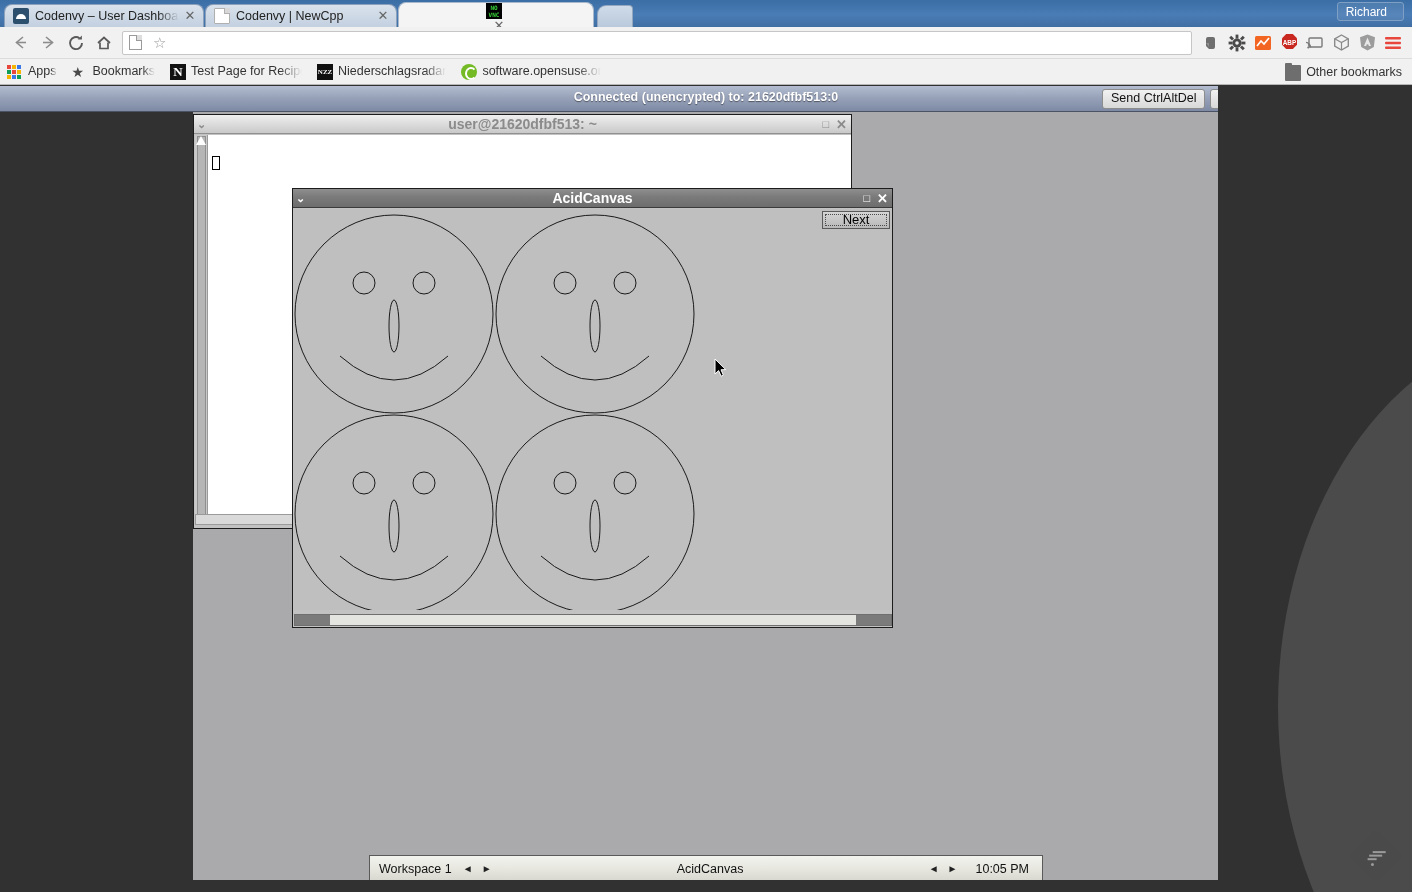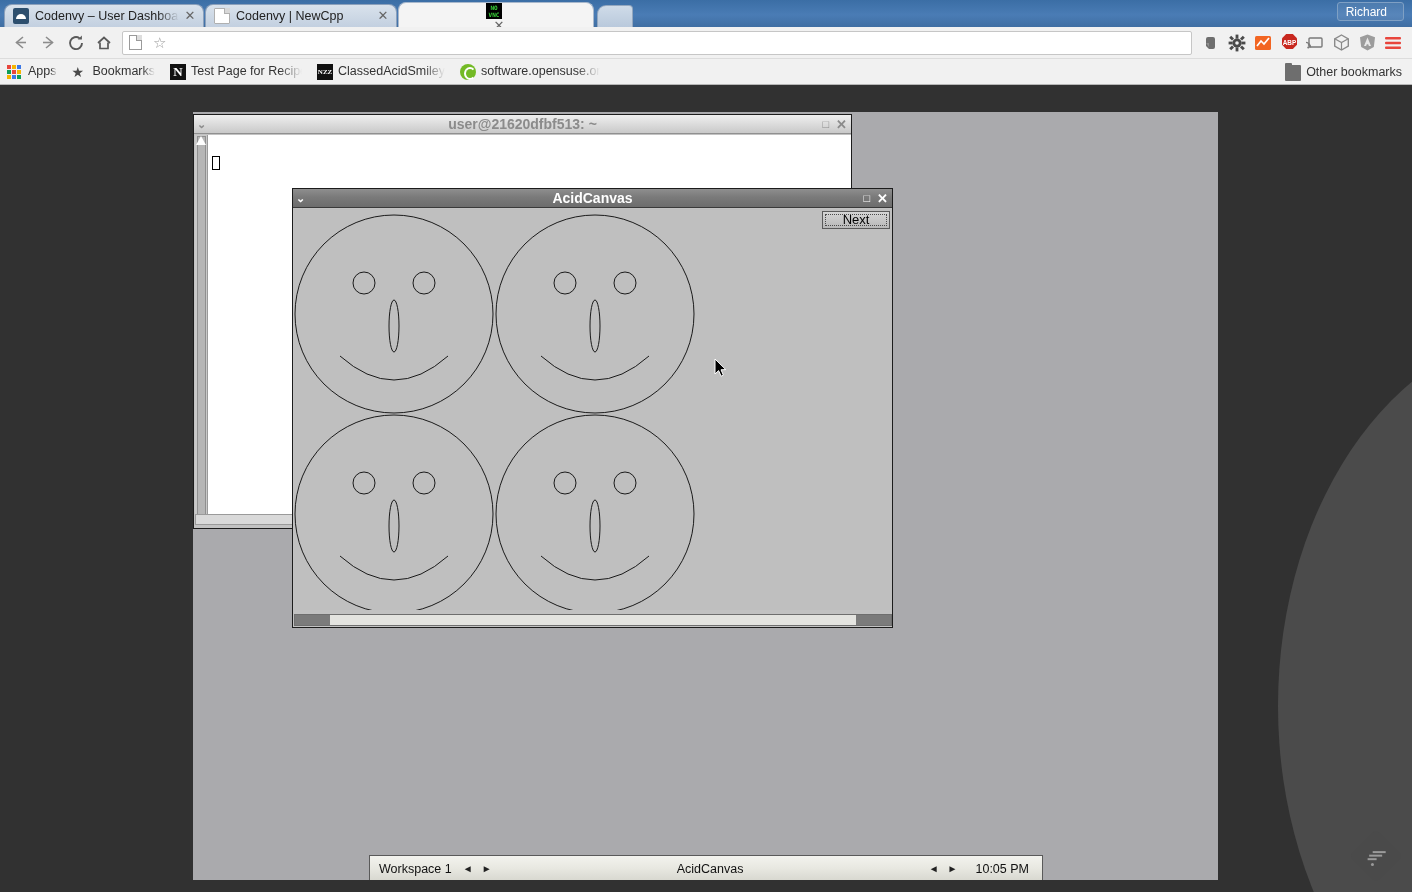--- a/index.html
+++ b/index.html
@@ -550,32 +550,41 @@
     <div class="bm">
       <span class="bm-ico ico-star">★</span>
       <span class="bm-label">Bookmarks</span>
     </div>
     <div class="bm" style="max-width:132px;">
       <span class="bm-ico ico-n">N</span>
       <span class="bm-label">Test Page for Recipes</span>
     </div>
     <div class="bm" style="max-width:145px;">
       <span class="bm-ico ico-nzz">NZZ</span>
-      <span class="bm-label">ClassedAcidSmiley</span>
+      <span class="bm-label">Niederschlagsradar</span>
     </div>
     <div class="bm" style="max-width:140px;">
       <span class="bm-ico ico-suse"></span>
       <span class="bm-label">software.opensuse.org</span>
     </div>
     <div class="otherbm">
       <span class="bm-ico ico-folder" style="margin-top:2px;"></span>
       <span>Other bookmarks</span>
     </div>
   </div>
 
+  <div class="vncbar">
+    <div class="vncstatus">Connected (unencrypted) to: 21620dfbf513:0</div>
+    <div class="vncbtns">
+      <div class="vncbtn">Send CtrlAltDel</div>
+      <div class="vncbtn">Shutdown</div>
+      <div class="vncbtn">Reboot</div>
+      <div class="vncbtn">Reset</div>
+    </div>
+  </div>
 
   <div class="leftdark"></div>
   <div class="bottomdark"></div>
   <div class="darkbg">
     <div class="arc"></div>
     <div class="dragdot">
       <i style="left:12px; top:13px; width:13px; height:2px;"></i>
       <i style="left:12px; top:18px; width:13px; height:2px;"></i>
       <i style="left:14px; top:23px; width:9px; height:2px;"></i>
       <i style="left:21px; top:26px; width:3px; height:3px; border-radius:50%;"></i>

